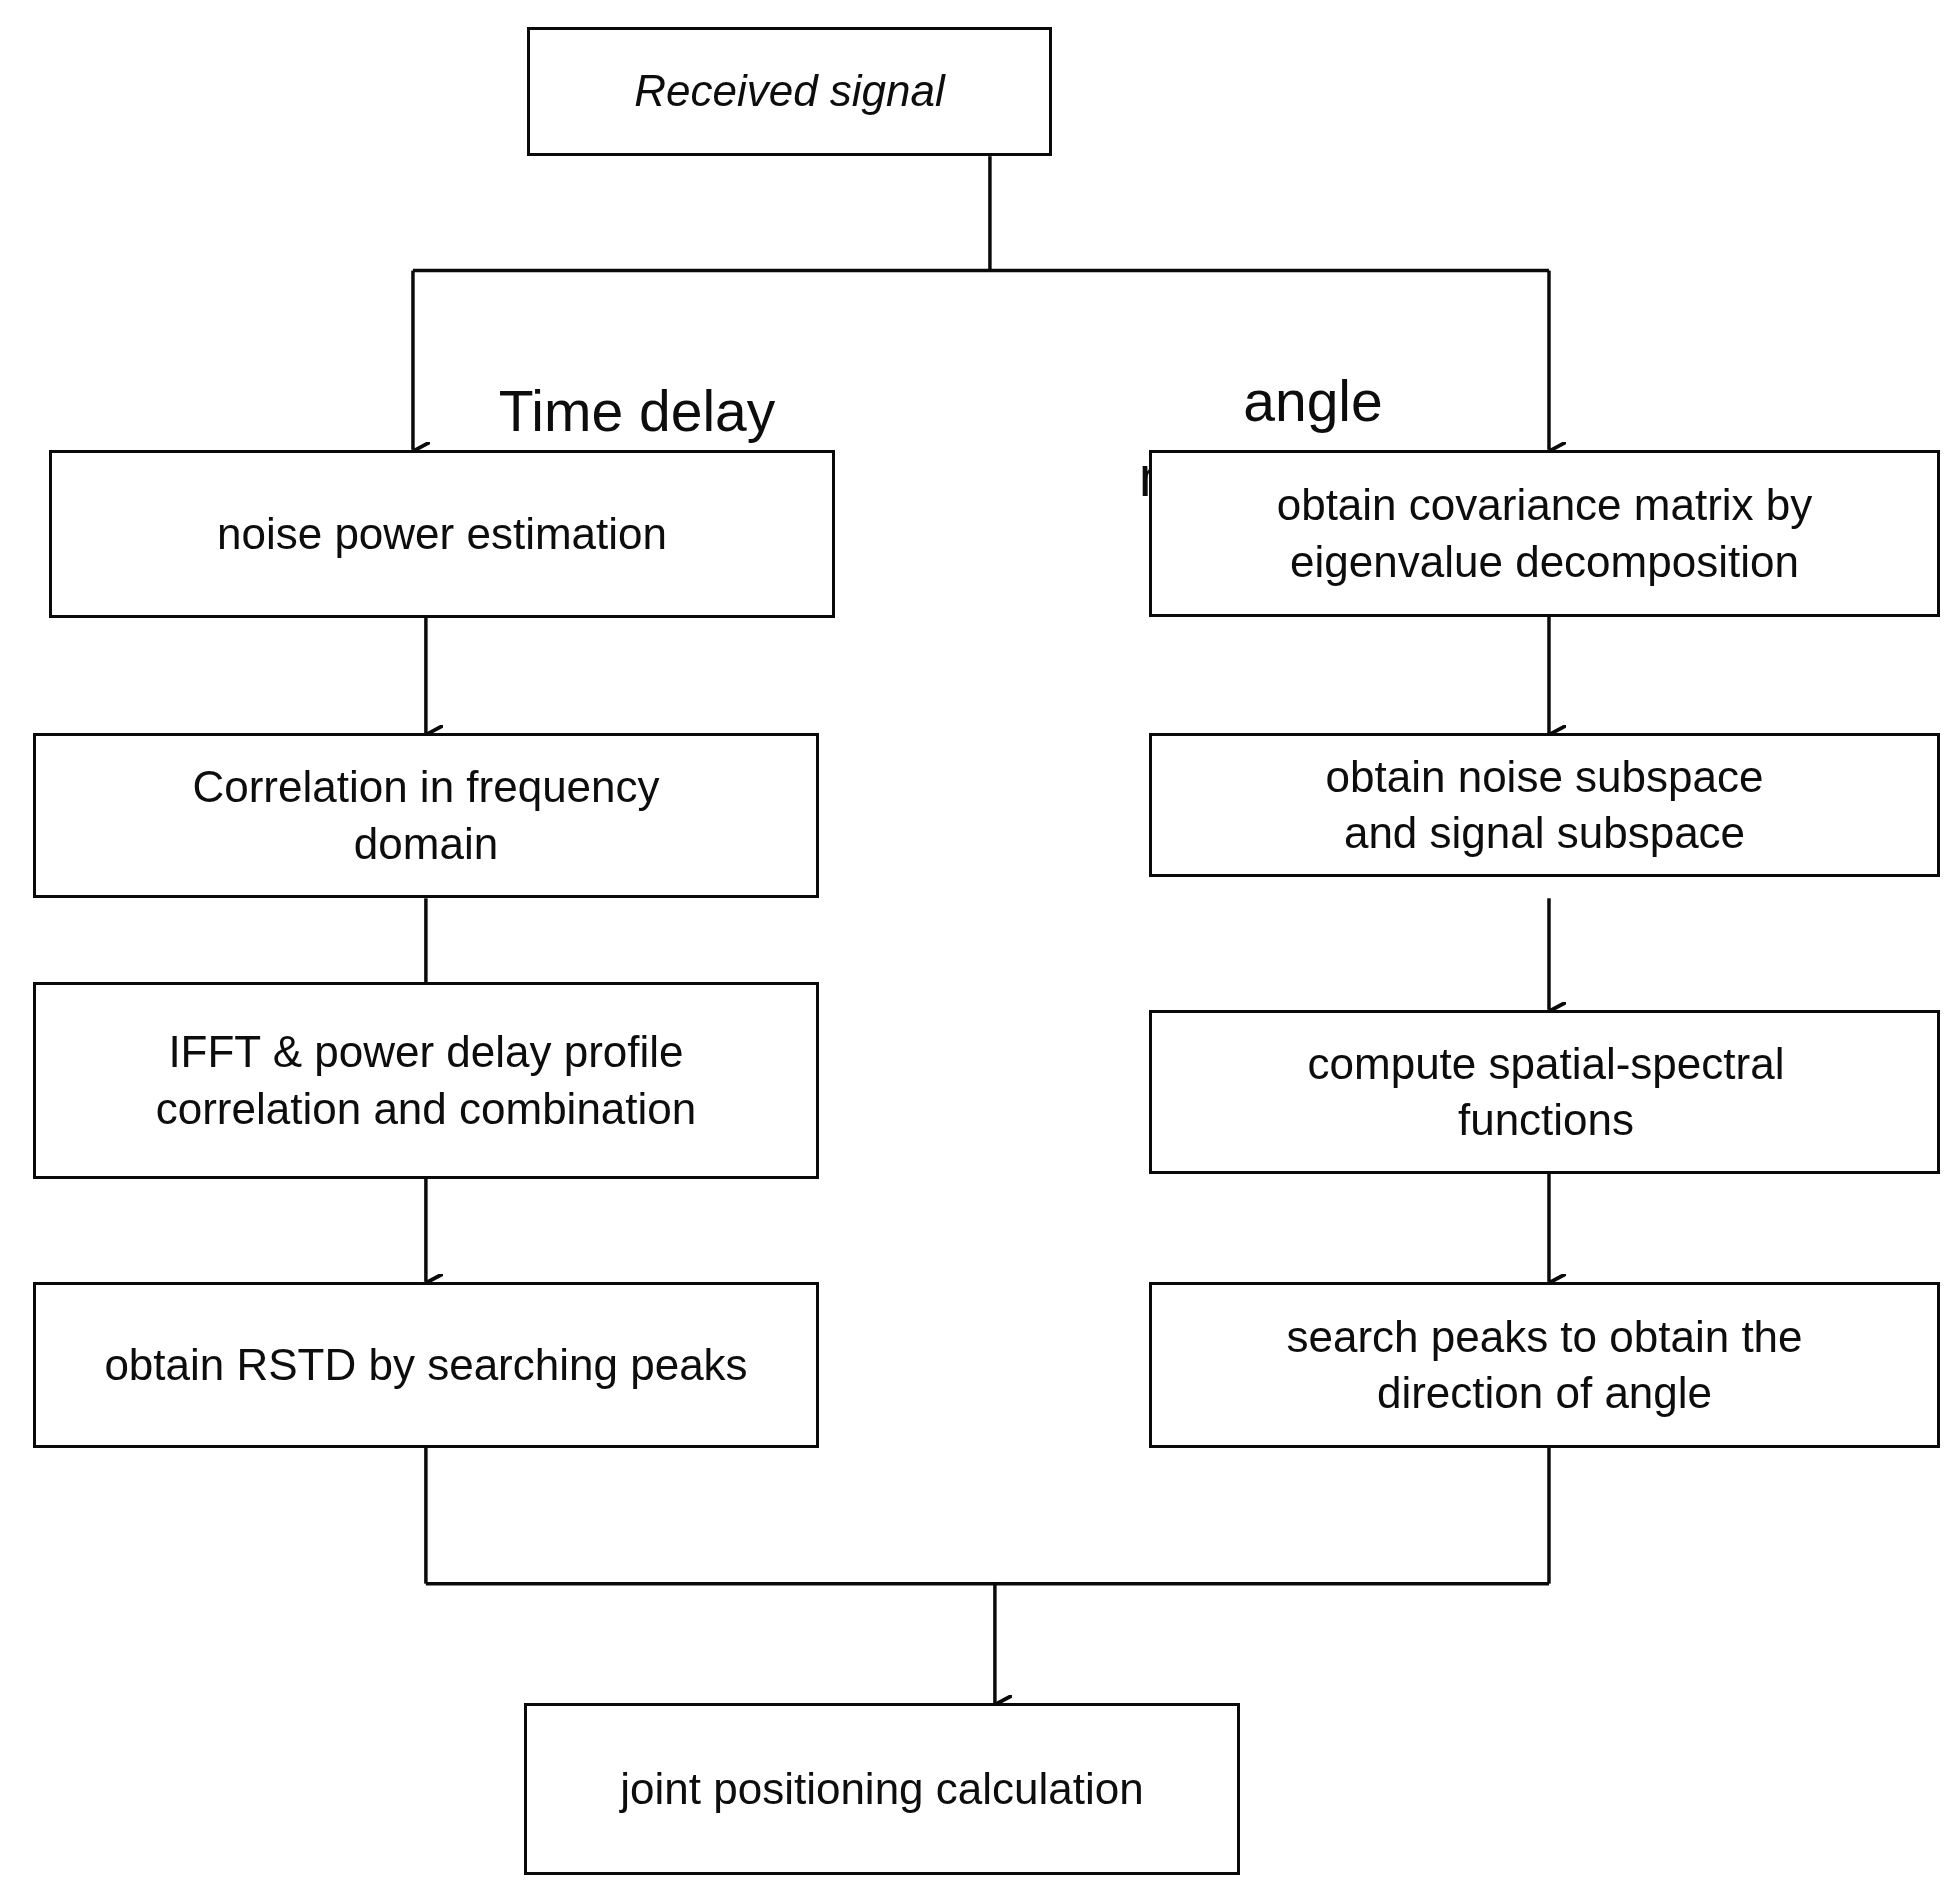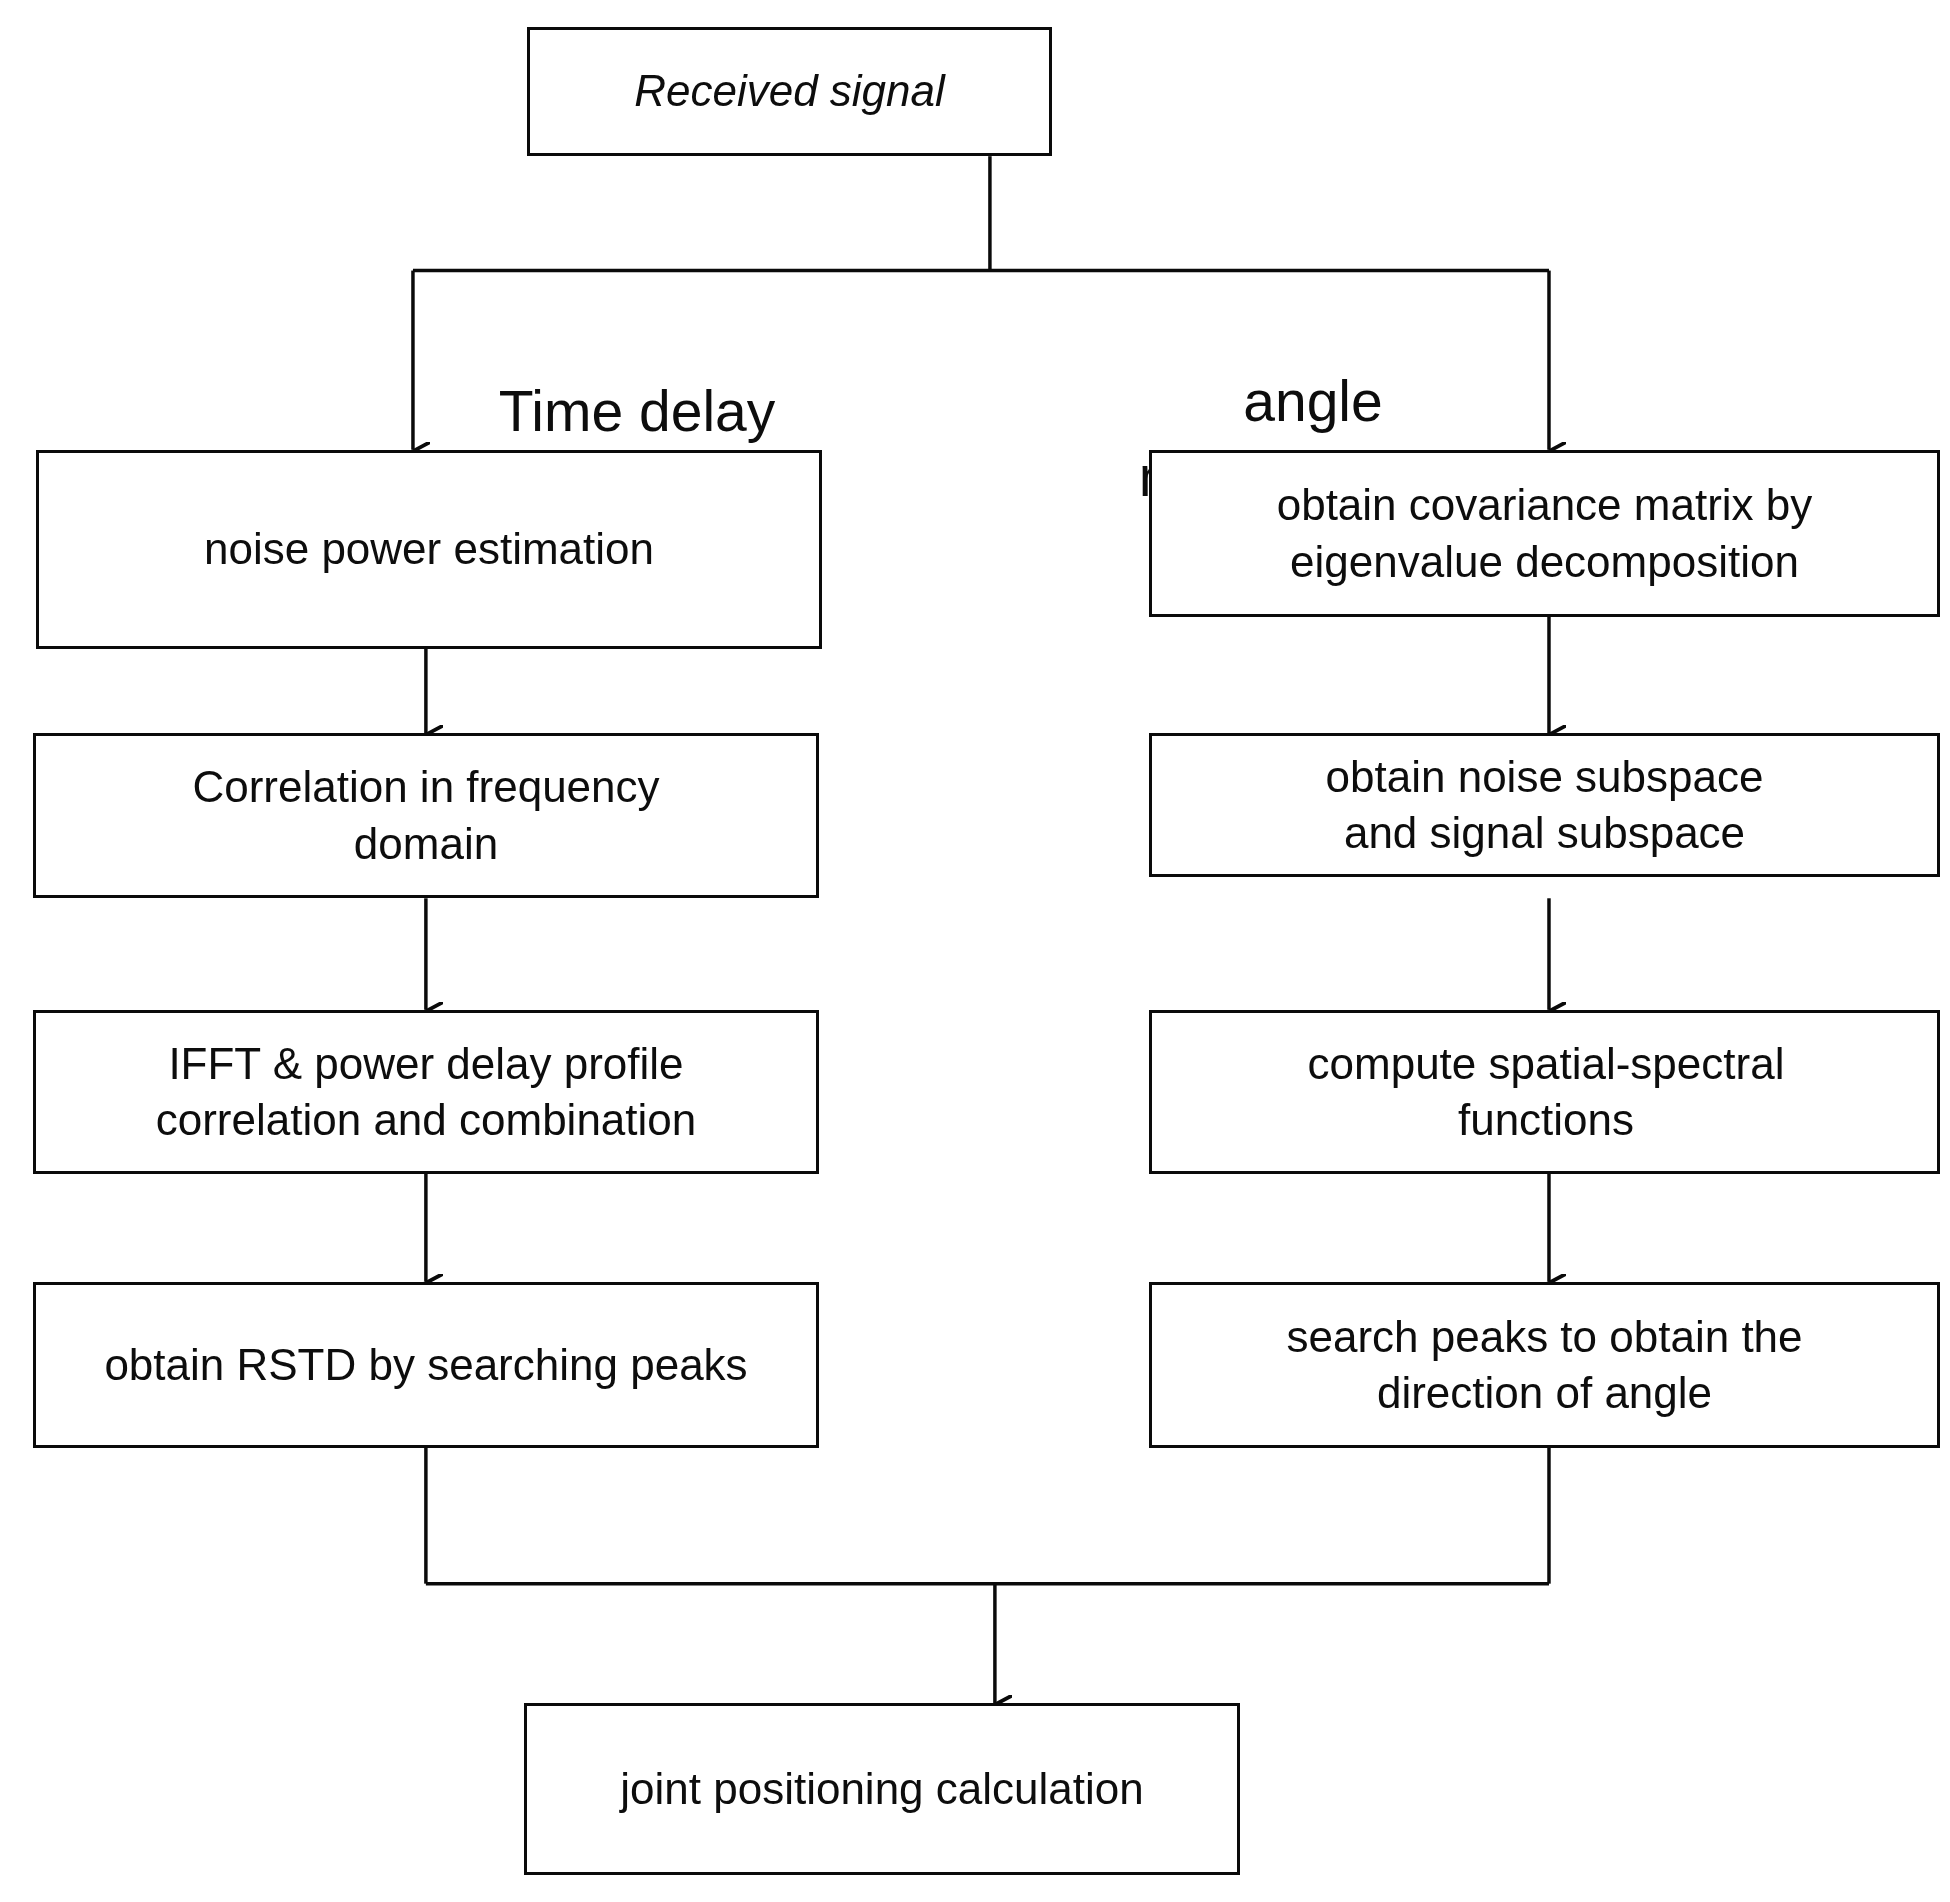--- a/index.html
+++ b/index.html
@@ -100,30 +100,30 @@
   <div class="edge-label" style="left:438px; top:299px; width:398px;">
     <span>Time delay
 measurement</span>
   </div>
 
   <div class="edge-label" style="left:1114px; top:289px; width:398px;">
     <span>angle
 measurement</span>
   </div>
 
-  <div class="node" style="left:36px; top:450px; width:786px; height:199px;">
+  <div class="node" style="left:49px; top:450px; width:786px; height:168px;">
     <span class="node-text">noise power estimation</span>
   </div>
 
   <div class="node" style="left:33px; top:733px; width:786px; height:165px;">
     <span class="node-text">Correlation in frequency
 domain</span>
   </div>
 
-  <div class="node" style="left:33px; top:1010px; width:786px; height:164px;">
+  <div class="node" style="left:33px; top:982px; width:786px; height:197px;">
     <span class="node-text">IFFT &amp; power delay profile
 correlation and combination</span>
   </div>
 
   <div class="node" style="left:1149px; top:450px; width:791px; height:167px;">
     <span class="node-text">obtain covariance matrix by
 eigenvalue decomposition</span>
   </div>
 
   <div class="node" style="left:33px; top:1282px; width:786px; height:166px;">

